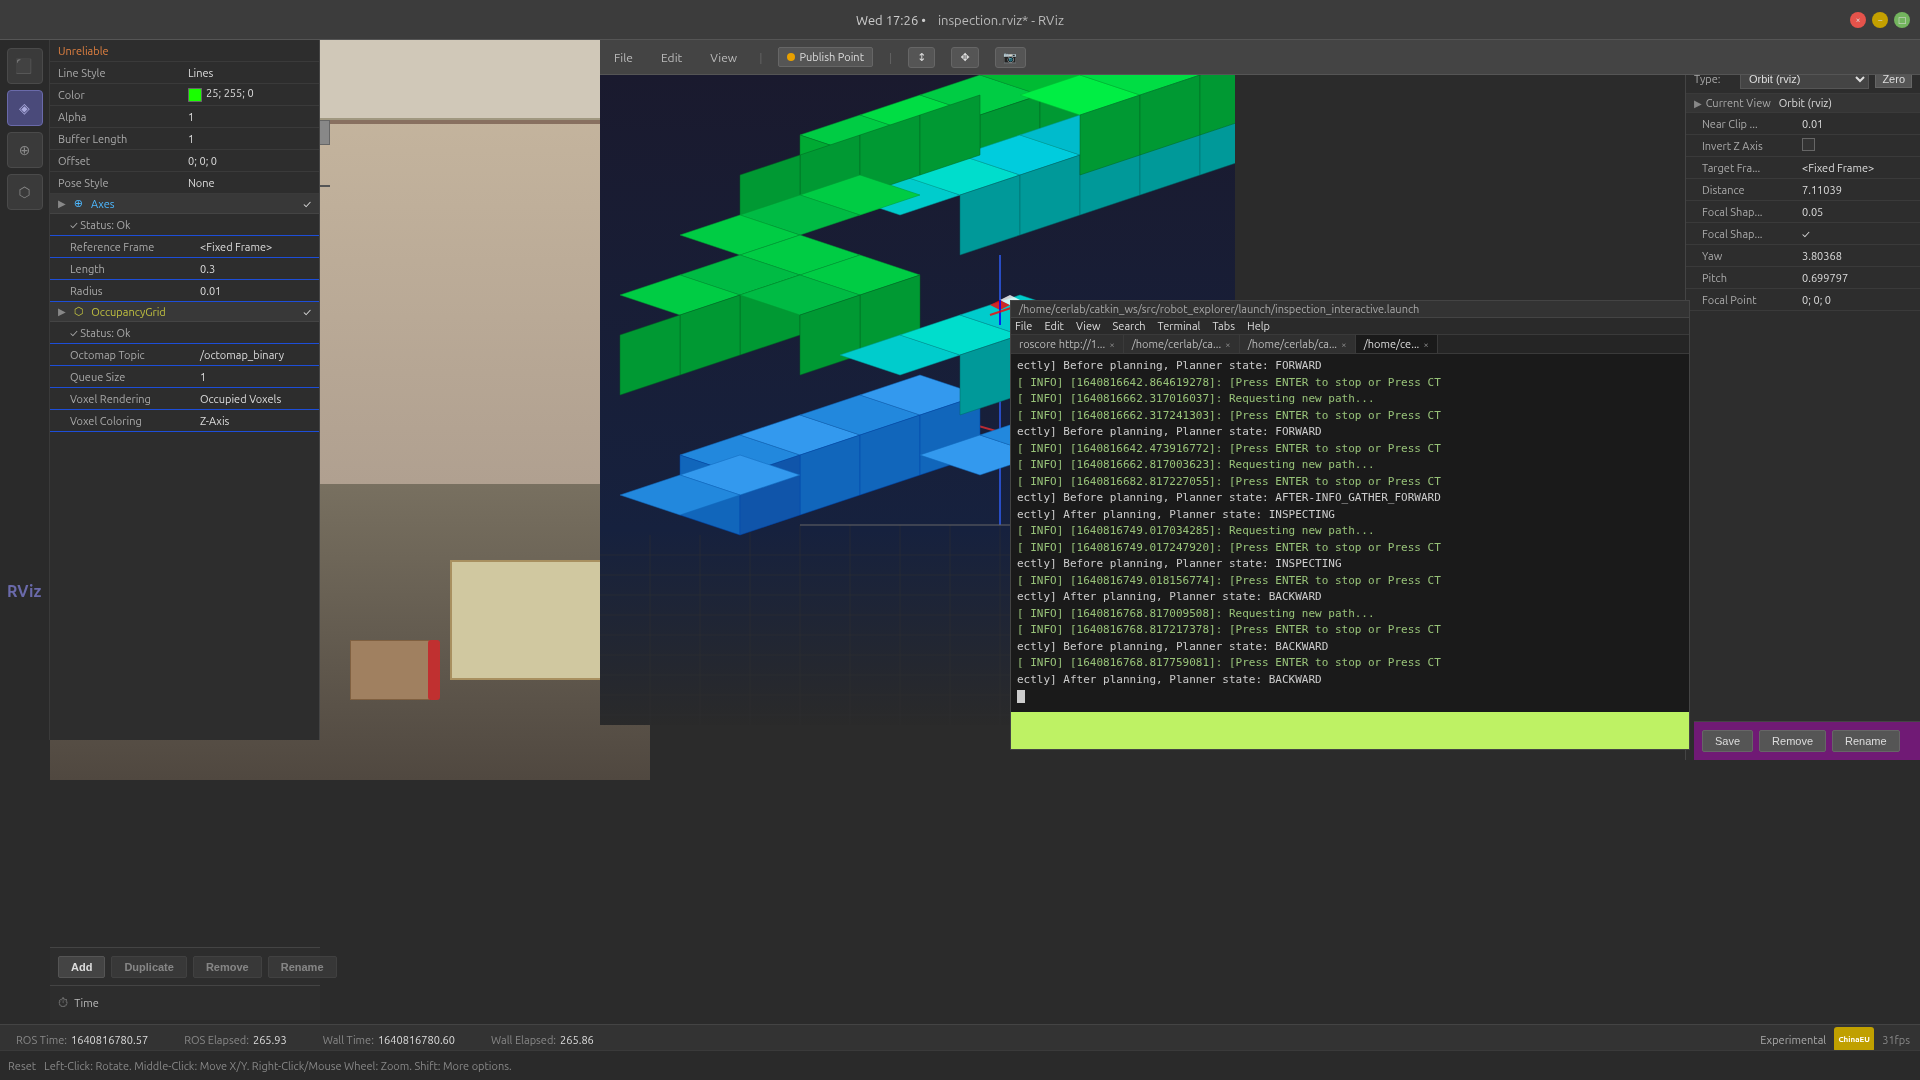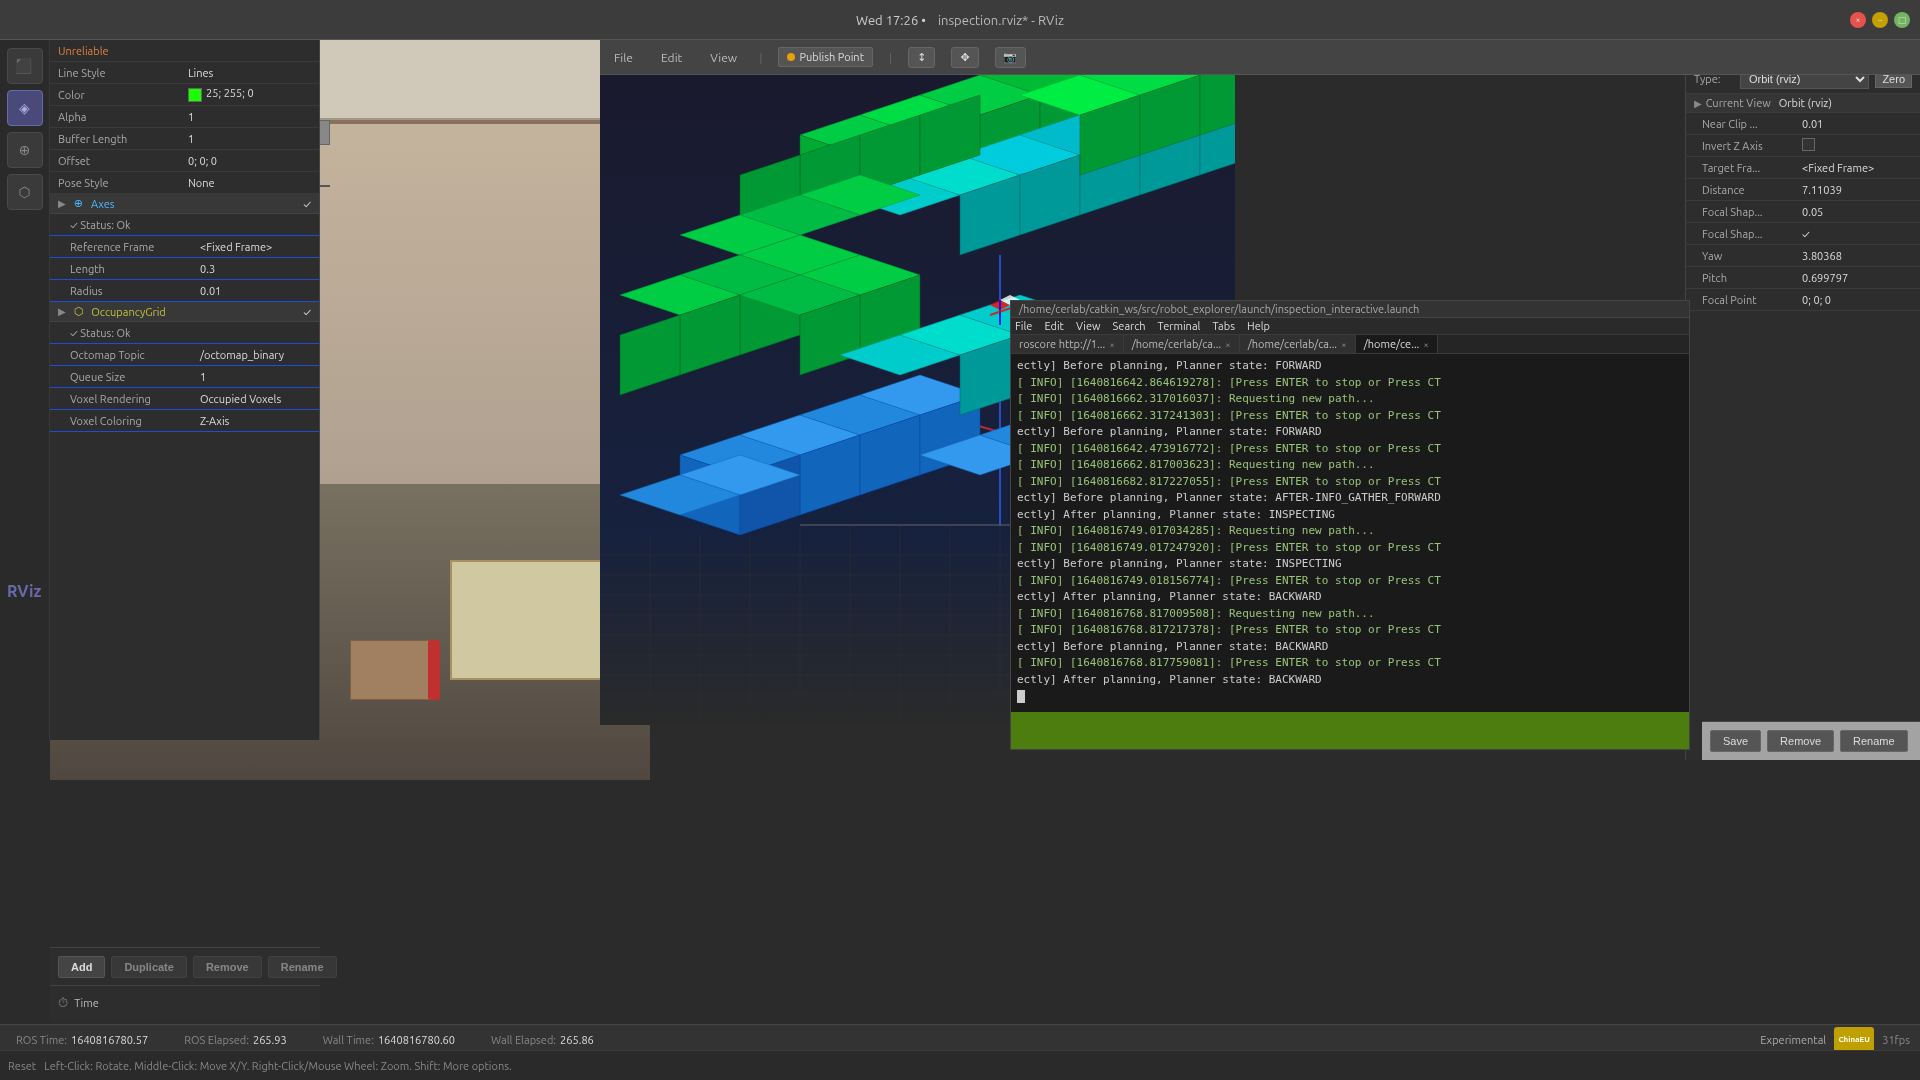--- a/index.html
+++ b/index.html
@@ -205,44 +205,44 @@
       font-size: 11px;
       width: 100px;
       flex-shrink: 0;
     }
     .view-prop-value {
       color: #ddd;
       font-size: 11px;
     }
     .views-save-bar {
       position: absolute;
-      bottom: 0; left: 16px; right: 0;
+      bottom: 0; left: 8px; right: 0;
       padding: 8px;
-      background: #a3a3a3;
+      background: #701a75;
       display: flex;
       gap: 6px;
       border-top: 1px solid #444;
     }
     .action-btn {
       background: #555;
       border: 1px solid #666;
       color: #ddd;
       padding: 4px 12px;
       font-size: 11px;
       cursor: pointer;
       border-radius: 2px;
     }
 
     
     #terminal-panel {
       position: absolute;
       top: 300px; left: 1010px;
       width: 680px;
       height: 450px;
-      background: #4d7c0f;
+      background: #bef264;
       border: 1px solid #444;
       z-index: 20;
     }
     .terminal-title {
       background: #333;
       padding: 2px 8px;
       font-size: 11px;
       color: #aaa;
       border-bottom: 1px solid #444;
       white-space: nowrap;

